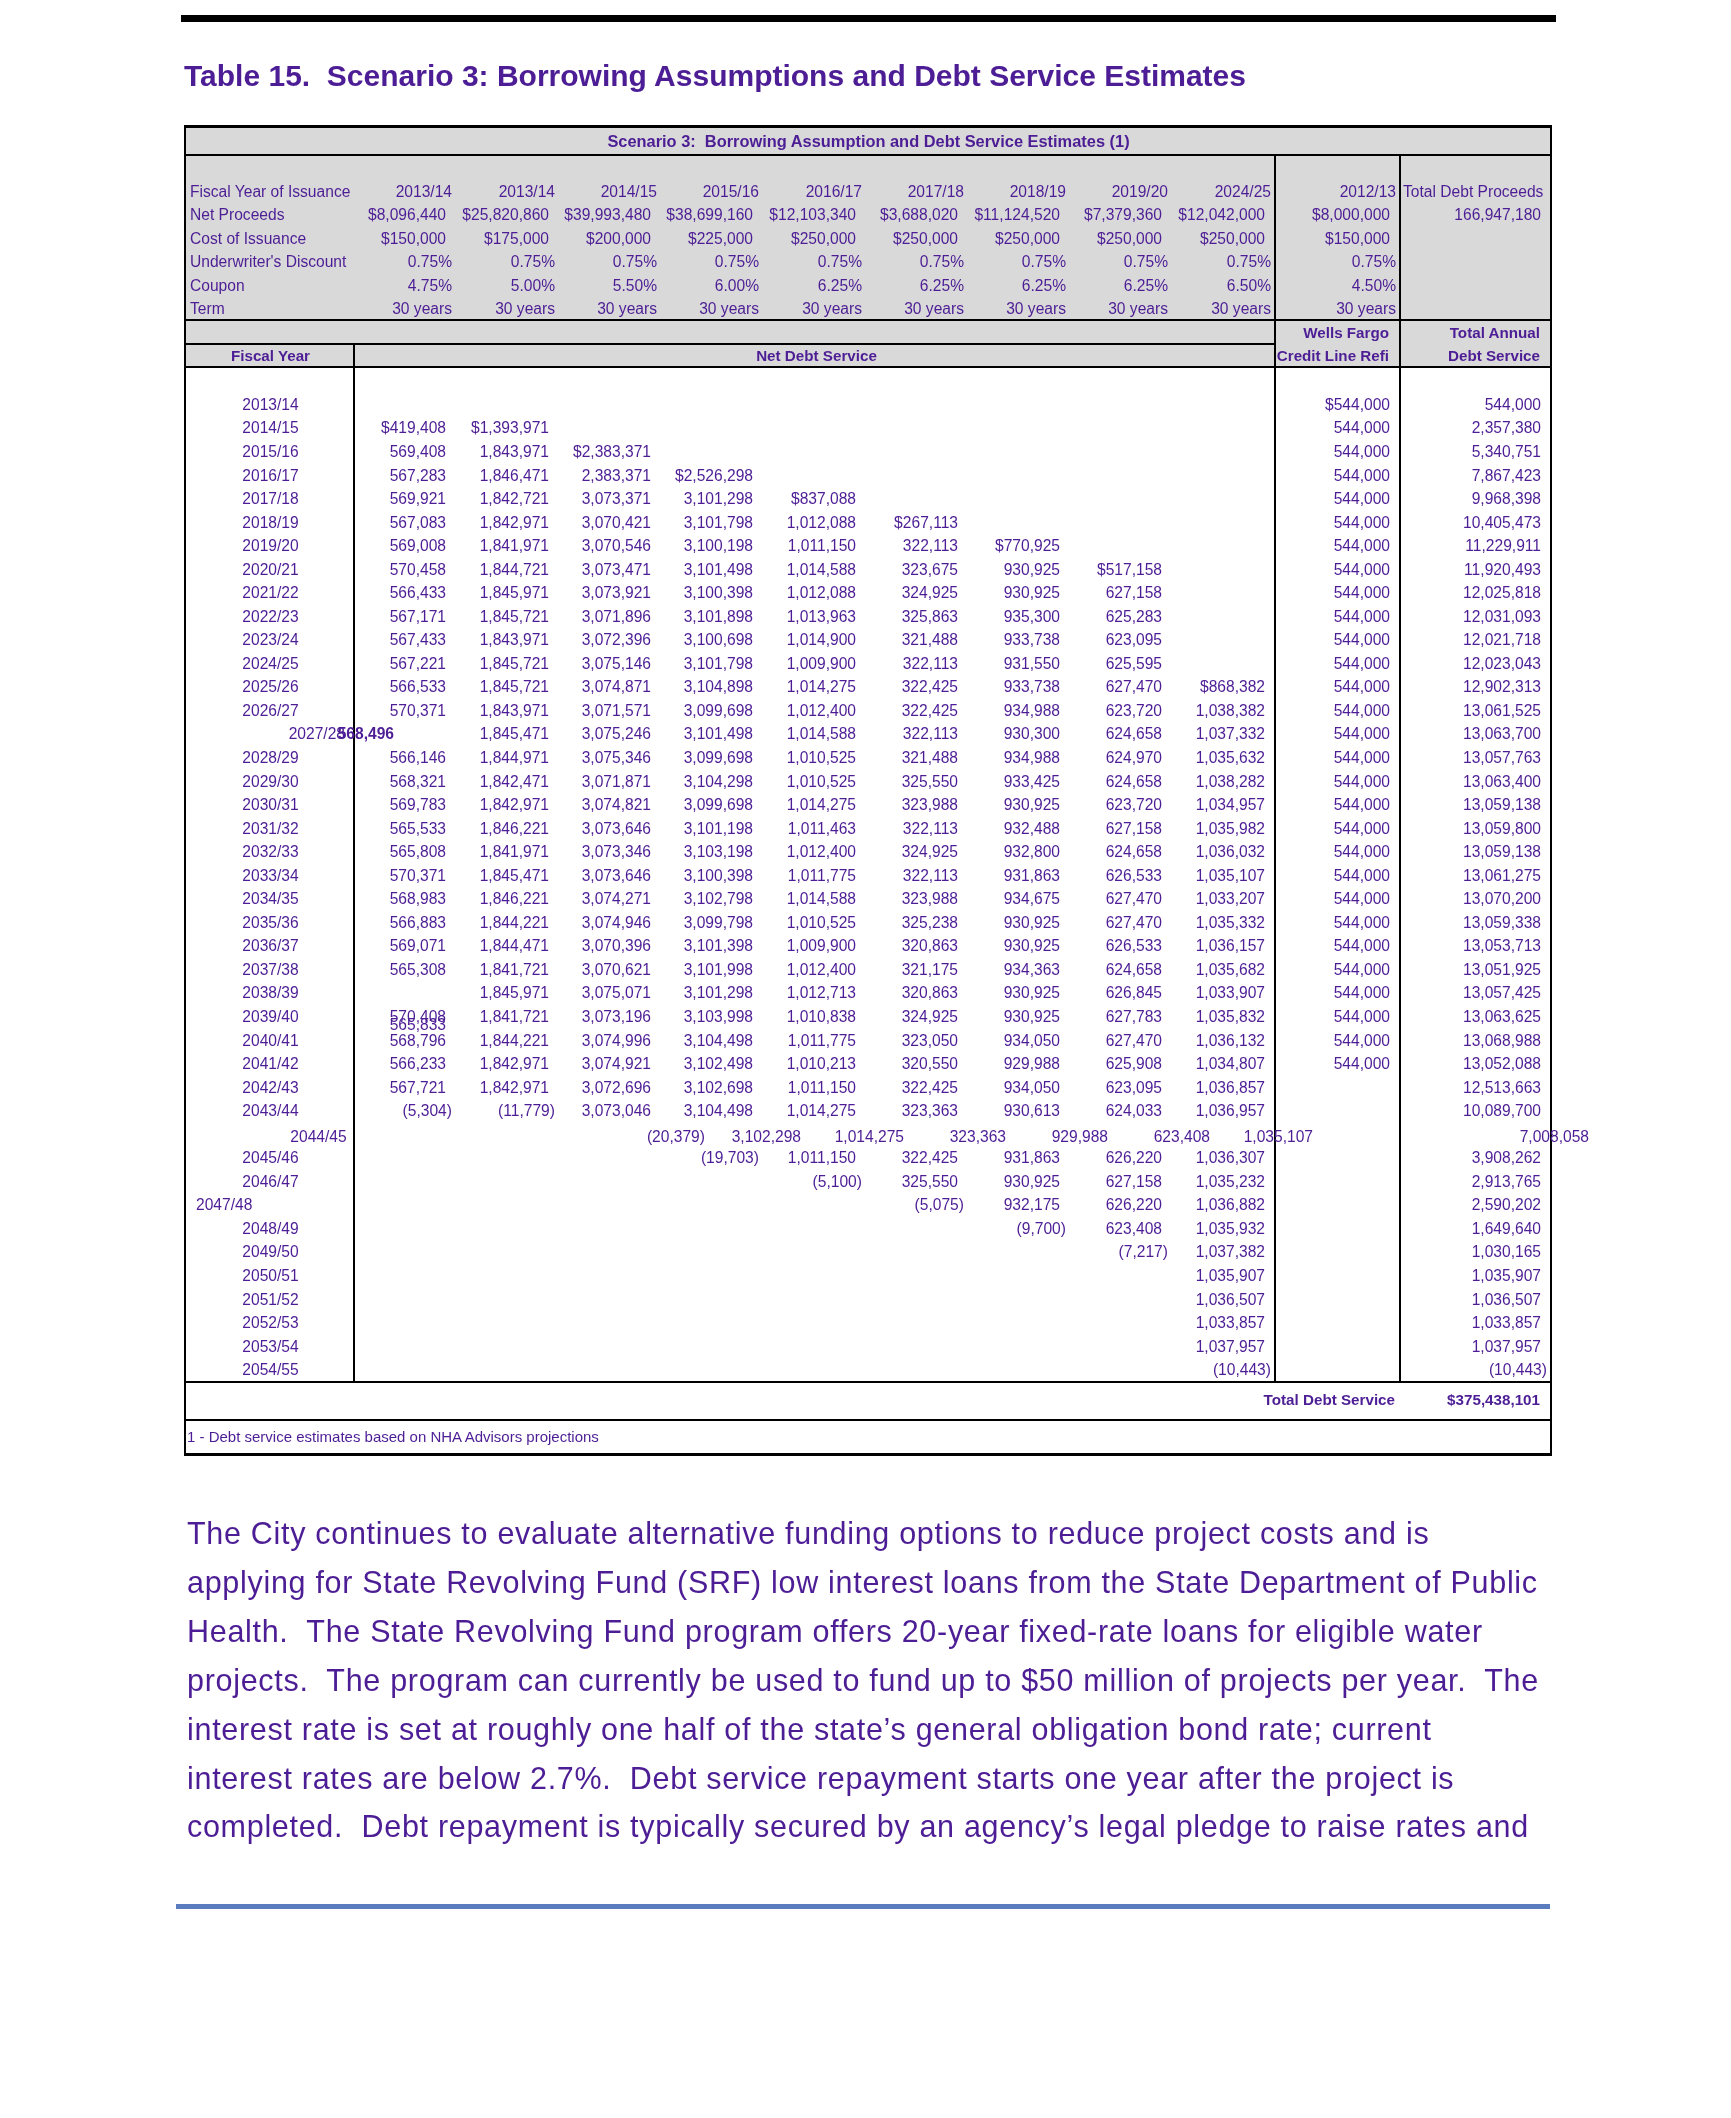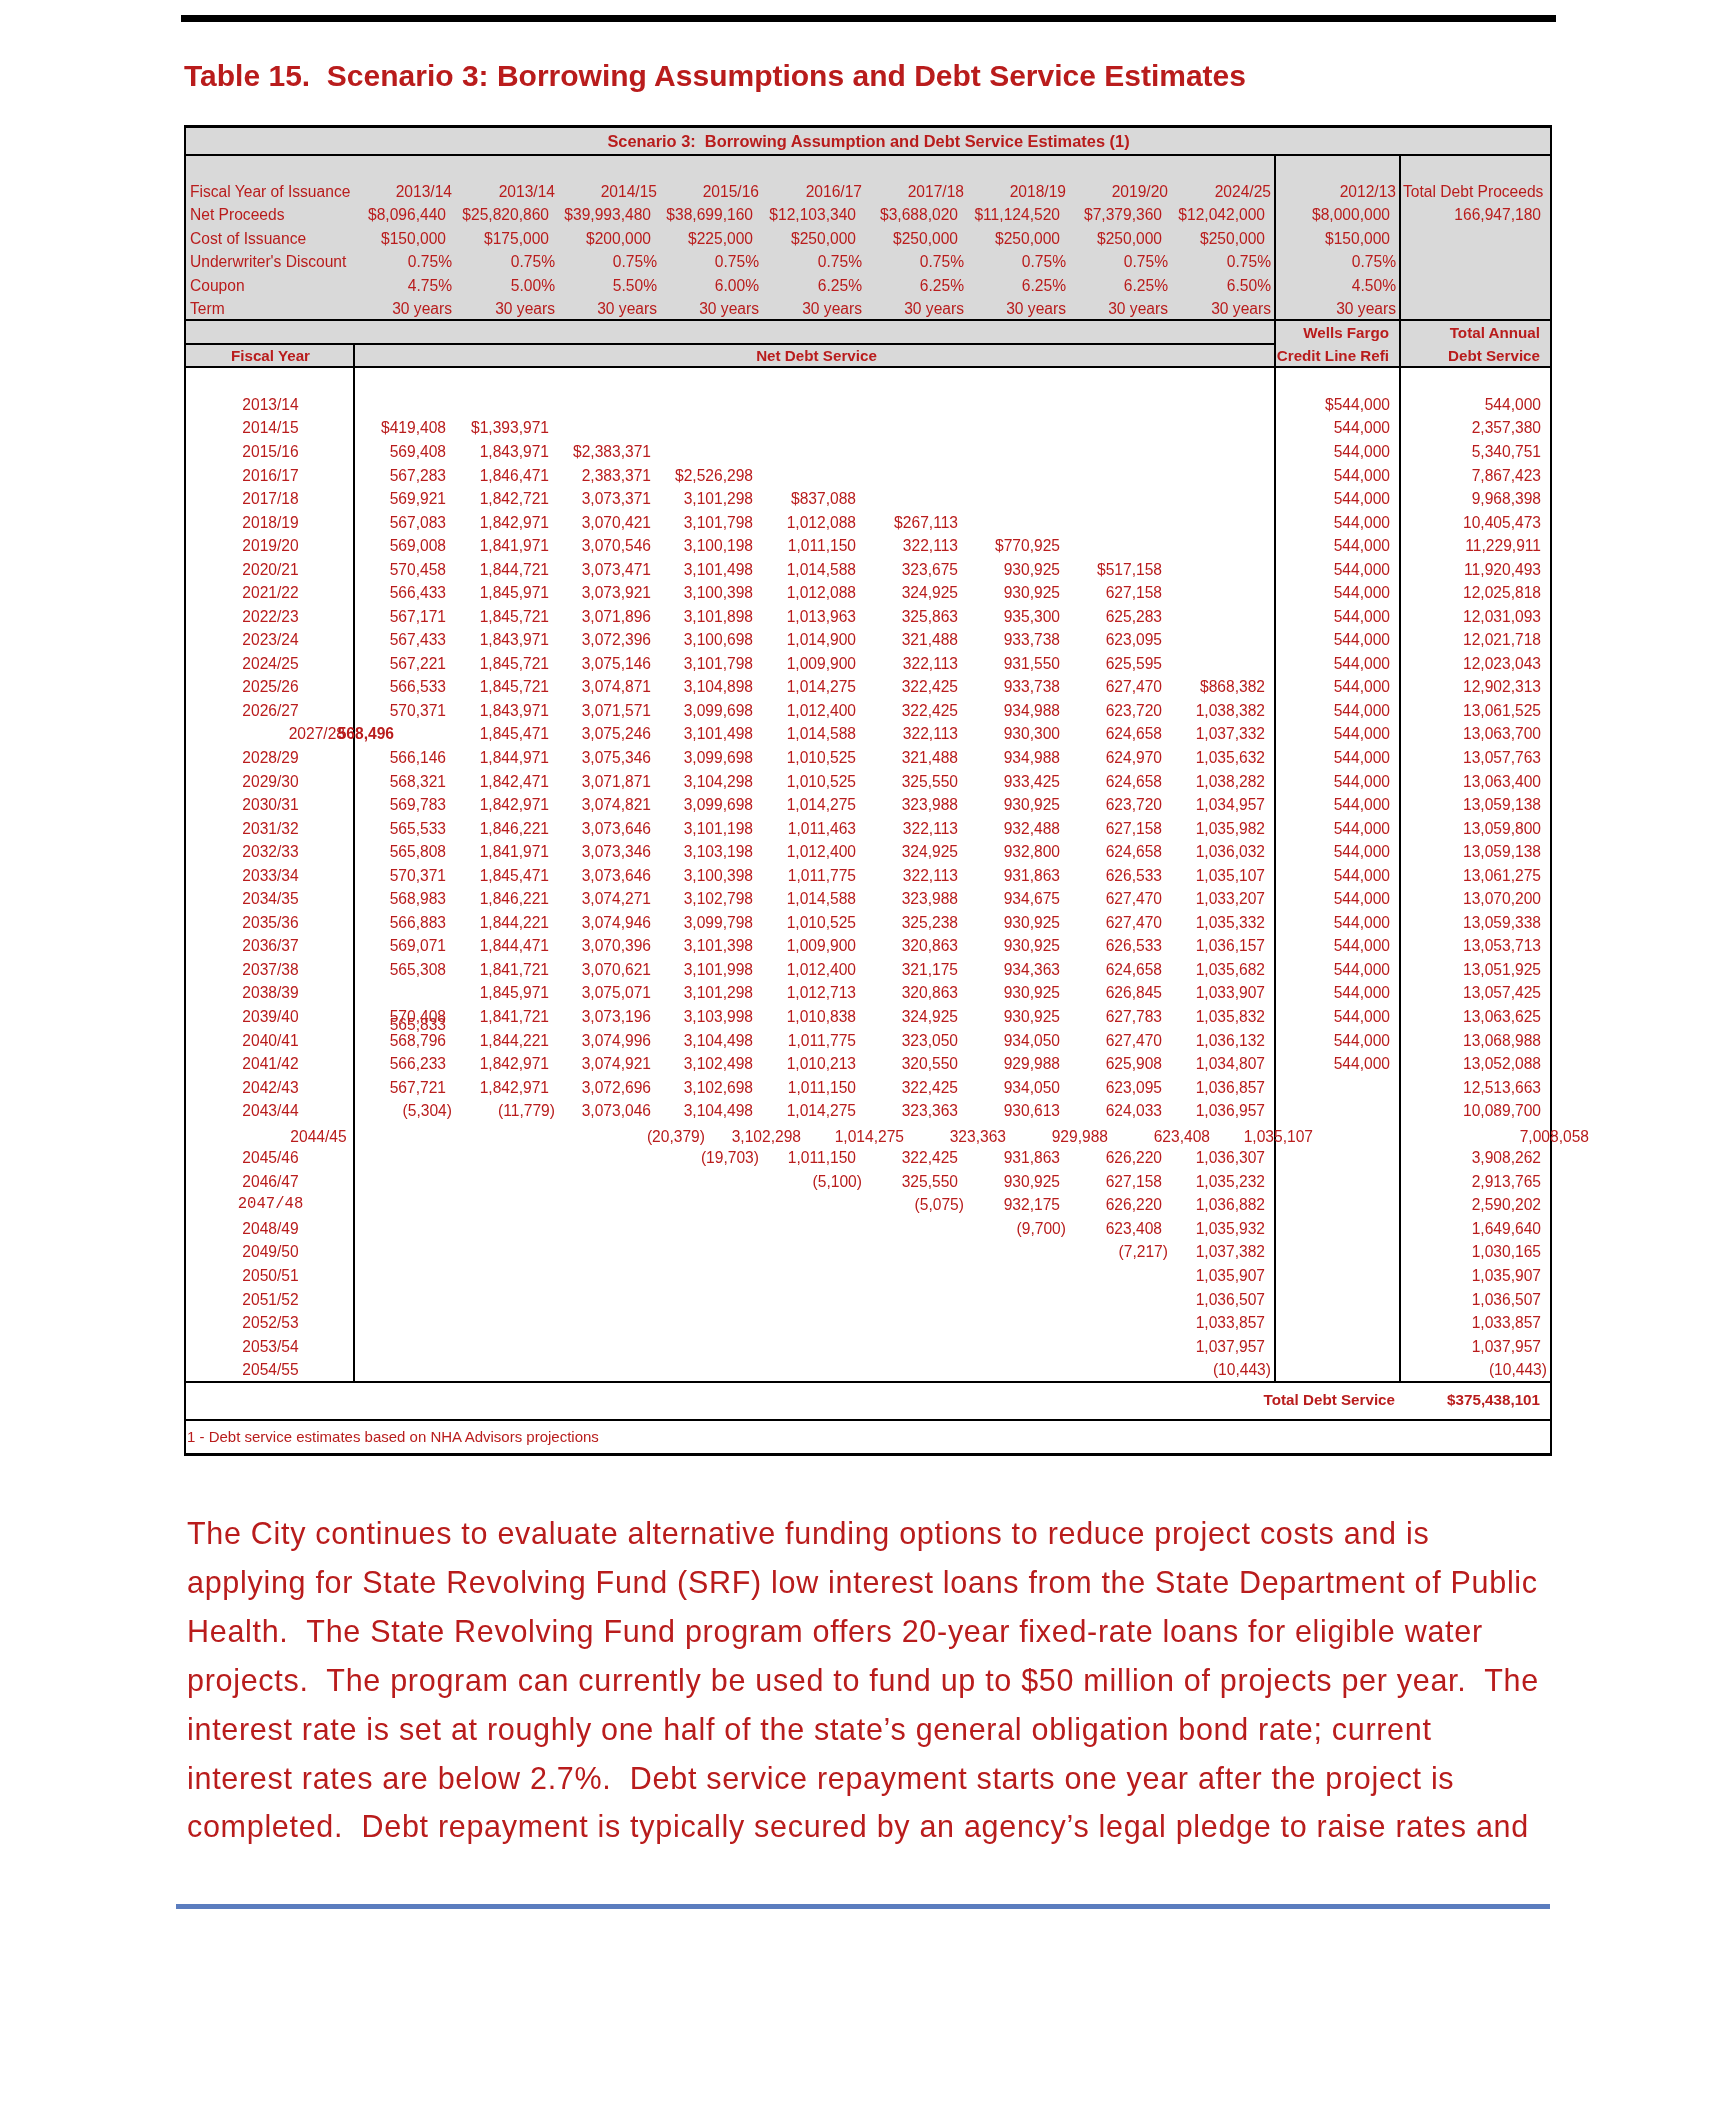--- a/index.html
+++ b/index.html
@@ -1,18 +1,18 @@
 <!DOCTYPE html>
 <html style="font-size:12px"><head>
 <meta charset="utf-8">
 <style>
   html, body { margin: 0; padding: 0; background: #ffffff; }
   #page {
     position: relative; width: 1731px; height: 1933px; overflow: hidden;
-    background: #ffffff; color: #b91c1c;
+    background: #ffffff; color: #4c1d95;
     font-family: "Liberation Sans", sans-serif;
   }
   .a { position: absolute; white-space: pre; }
   .ln { position: absolute; background: #000000; }
 
   .top-rule { left: 181px; top: 15px; width: 1375px; height: 7.4px; background: #000; }
   .title { left: 184px; top: 61px; font-size: 30px; line-height: 30px; font-weight: bold; }
 
   .hdr-fill { left: 184px; top: 125px; width: 1368px; height: 242px; background: #d9d9d9; }
   .cap { left: 571px; width: 595px; top: 133px; font-size: 16.4px; line-height: 16.4px; font-weight: bold; text-align: center; }
@@ -559,21 +559,21 @@
         <div class="trow" style="top: 1174px;">
           <div class="cell" style="left: 196px; width: 149px; text-align: center;">2046/47</div>
           <div class="cell" style="right: 869px;">(5,100)</div>
           <div class="cell" style="right: 773px;">325,550</div>
           <div class="cell" style="right: 671px;">930,925</div>
           <div class="cell" style="right: 569px;">627,158</div>
           <div class="cell" style="right: 466px;">1,035,232</div>
           <div class="cell" style="right: 190px;">2,913,765</div>
         </div>
         <div class="trow" style="top: 1197px;">
-          <div class="cell" style="left: 196px; width: 149px; text-align: center; font-family: Liberation Mono, monospace;">2047/48</div>
+          <div class="cell" style="left: 196px; width: 149px; ">2047/48</div>
           <div class="cell" style="right: 767px;">(5,075)</div>
           <div class="cell" style="right: 671px;">932,175</div>
           <div class="cell" style="right: 569px;">626,220</div>
           <div class="cell" style="right: 466px; margin-left: 48px;">1,036,882</div>
           <div class="cell" style="right: 190px;">2,590,202</div>
         </div>
         <div class="trow" style="top: 1221px;">
           <div class="cell" style="left: 196px; width: 149px; text-align: center;">2048/49</div>
           <div class="cell" style="right: 665px;">(9,700)</div>
           <div class="cell" style="right: 569px;">623,408</div>

